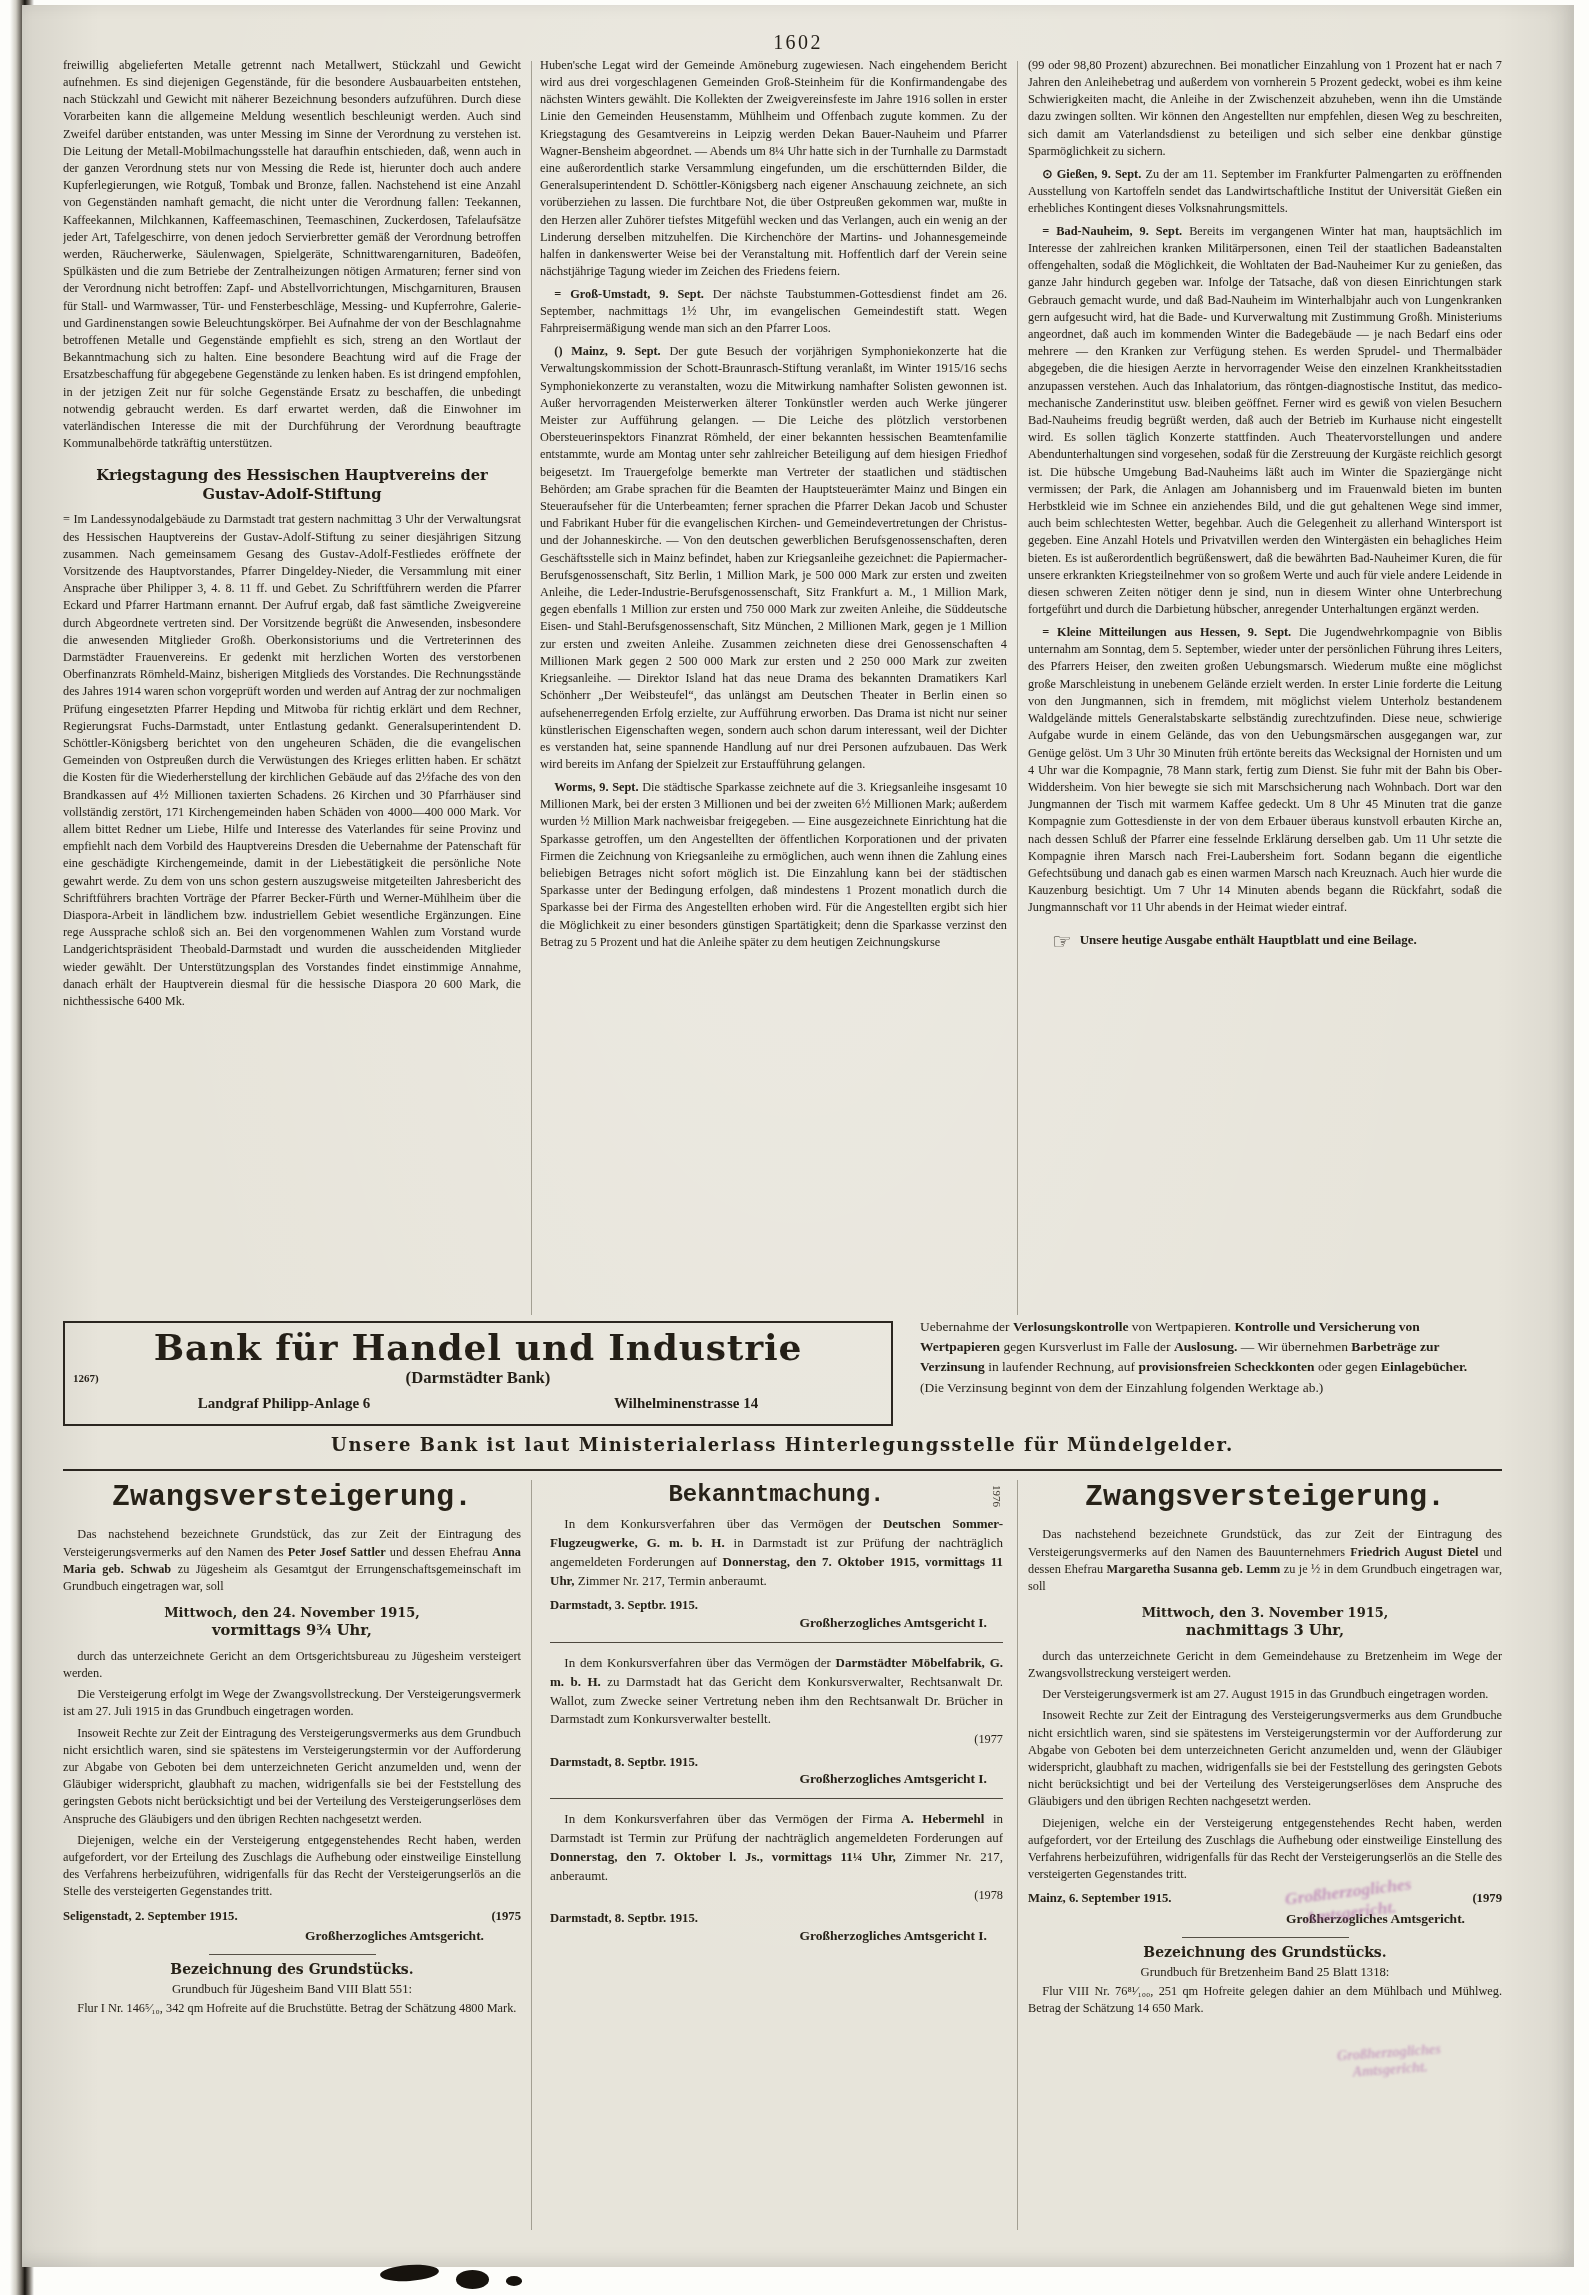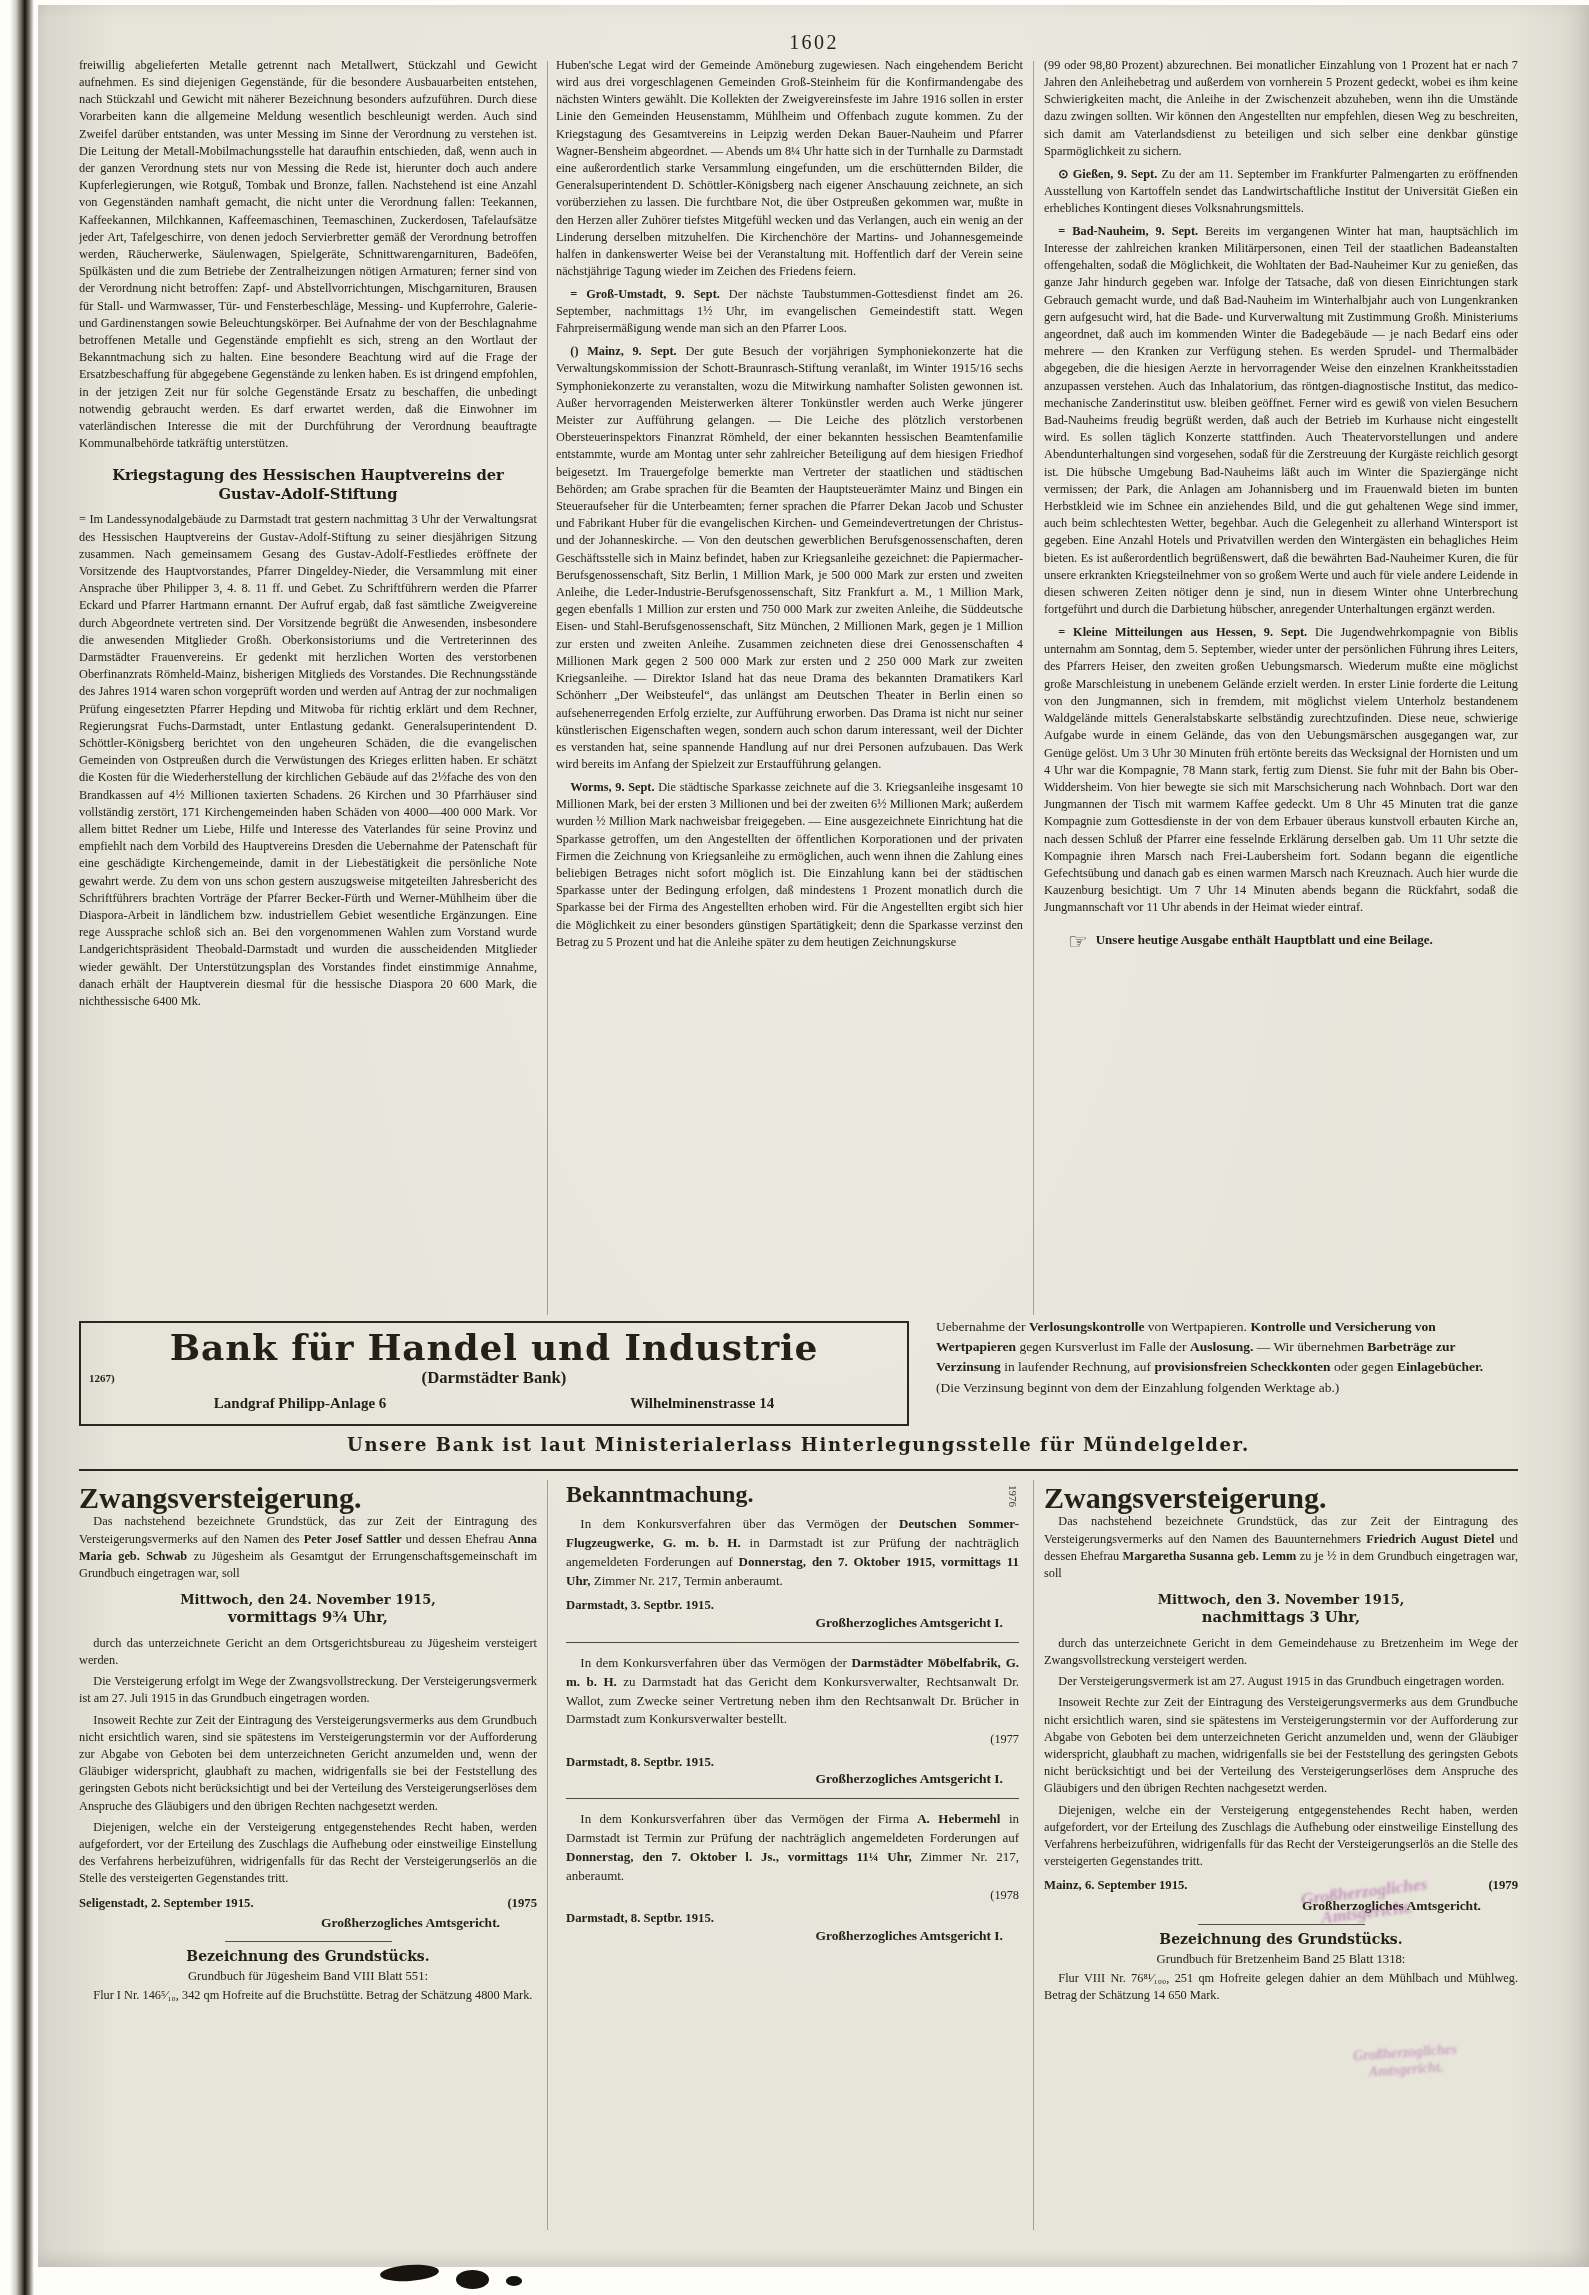--- a/index.html
+++ b/index.html
@@ -3,21 +3,21 @@
 <meta charset="utf-8">
 <style>
   * { box-sizing: border-box; }
   html,body { margin:0; padding:0; }
   body { background:#ffffff; font-family:"Liberation Serif", serif; }
   #root { position:relative; width:1590px; height:2295px; background:#fdfdfa; overflow:hidden; }
 
   
   .binding { position:absolute; left:9.5px; top:0; width:24px; height:2295px;
     background:linear-gradient(90deg, rgba(255,255,255,0) 0%, #cfccc3 25%, #5a554d 50%, #17140f 62%, #76716a 80%, rgba(0,0,0,0) 100%); }
-  .paper { position:absolute; left:38px; top:4.8px; width:1552px; height:2262px;
+  .paper { position:absolute; left:22px; top:4.8px; width:1552px; height:2262px;
     background:
       radial-gradient(ellipse at 50% 28%, rgba(255,255,255,.22), rgba(255,255,255,0) 62%),
       linear-gradient(90deg, rgba(0,0,0,.07) 0%, rgba(0,0,0,0) 5%, rgba(0,0,0,0) 95%, rgba(0,0,0,.06) 100%),
       #e7e4da;
     box-shadow: inset -11px 0 17.5px rgba(0,0,0,.08), inset 0 -9.5px 14.3px rgba(0,0,0,.06);
   }
   .blob { position:absolute; background:#17130e; border-radius:50%; }
 
   .pagenum { position:absolute; left:0; top:27px; width:100%; text-align:center;
     font:400 20px/1 "Liberation Serif", serif; letter-spacing:2.4px; color:#241f18; }
@@ -44,22 +44,22 @@
   .ad-ref { position:absolute; left:8px; top:49px; font-size:11px; font-weight:700; }
   .ad-right { position:absolute; left:857px; top:1.6px; width:582px; font-size:13.5px; line-height:1.45; text-align:left; }
   .b { font-weight:700; }
   .ad-fine { display:block; margin-top:1.6px; }
   .ad-banner { position:absolute; left:0; top:118px; width:100%; text-align:center;
     font-family:"DejaVu Serif", serif; font-weight:700; font-size:18px; letter-spacing:1.6px; }
   .hrule { position:absolute; background:#2b2620; }
 
   
   .legal { position:absolute; overflow:hidden; color:#272218; }
-  .lg-head { font-family:Liberation Serif, serif; font-weight:700; 
-    font-size:30px; line-height:1.05; margin:0 0 0 0; }
+  .lg-head { font-family:Liberation Mono, monospace; font-weight:700; text-align:center;
+    font-size:30px; line-height:1.05; margin:0 0 13px 0; }
   .lg-head.bek { font-size:24px; margin-bottom:8px; }
   .lg { font:12.3px/1.4 "Liberation Serif", serif; text-align:justify; margin:0 0 4px 0; text-indent:14.3px; }
   .lgm { font-size:13px; line-height:1.45; }
   .lg-date1 { text-align:center; font-weight:700; font-size:13px; margin:9.5px 0 1.6px 0; font-family:"DejaVu Serif", serif; }
   .lg-date2 { text-align:center; font-weight:700; font-size:14.7px; margin:0 0 9.5px 0; font-family:"DejaVu Serif", serif; }
   .lg-place { display:flex; justify-content:space-between; font-size:12.7px; margin-top:8px;font-weight:bold; }
   .lg-court { text-align:right; padding-right:37px; font-weight:700; font-size:13.5px; margin:4.8px 0 3.2px 0; }
   .lg-court-m { text-align:right; padding-right:16px; font-weight:700; font-size:13.5px; margin:1.6px 0 3.2px 0; }
   .lg-ref-r { text-align:right; font-size:12.3px; margin-top:-1.6px; }
   .lg-sep { border-top:0.8px solid #554f45; width:167px; margin:9.5px auto 6.4px auto; }

